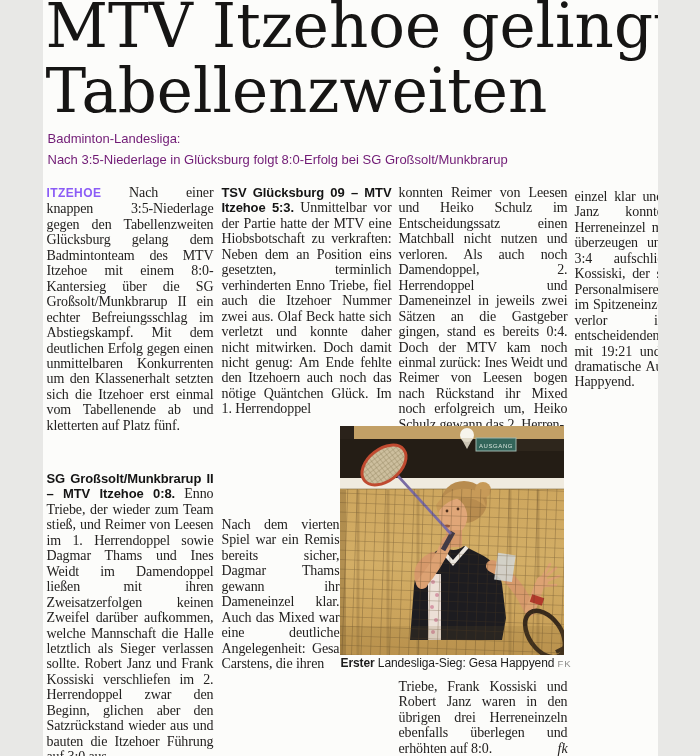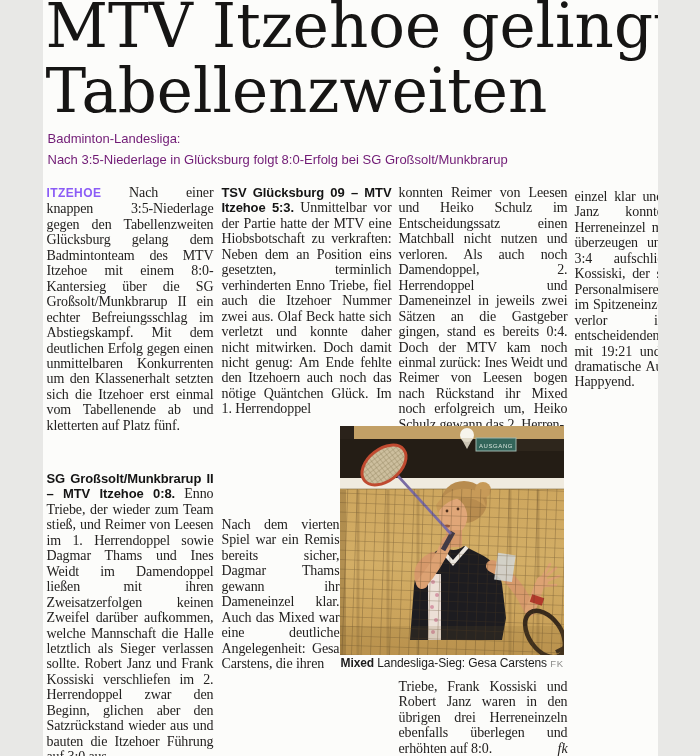--- a/index.html
+++ b/index.html
@@ -201,16 +201,16 @@
         <ellipse cx="205" cy="208" rx="16" ry="26" fill="none" stroke="#36291b" stroke-width="4.5" transform="rotate(-35 205 208)"></ellipse>
         <line x1="216" y1="226" x2="224" y2="222" stroke="#36291b" stroke-width="4"></line>
       </g>
 
       <rect x="0" y="63" width="224" height="166" fill="url(#mesh)"></rect>
       <rect x="0" y="200" width="224" height="29" fill="#7a5c2e" opacity="0.14"></rect>
     </svg>
   </div>
 
   <div class="abs caption">
-    <span class="lead">Mixed</span><span> Landesliga-Sieg: Gesa Carstens </span><span class="credit">FK</span>
+    <span class="lead">Erster</span><span> Landesliga-Sieg: Gesa Happyend </span><span class="credit">FK</span>
   </div>
 
 </div>
 
 </body></html>

